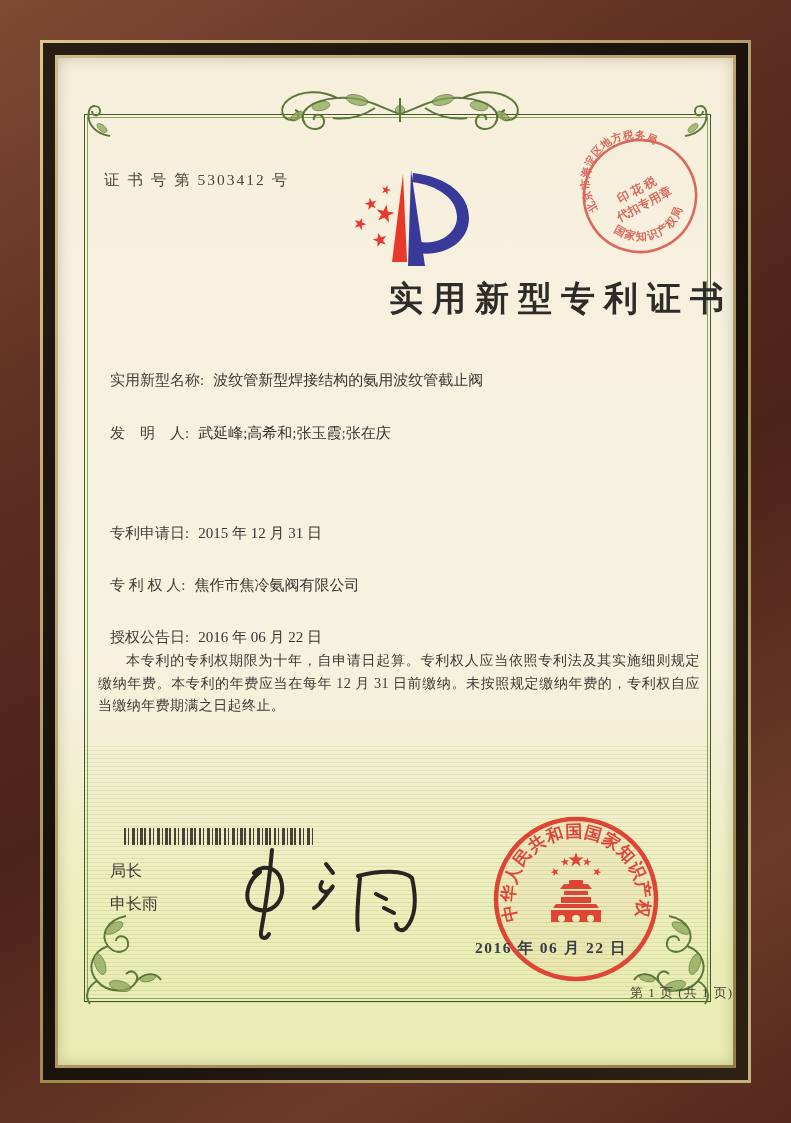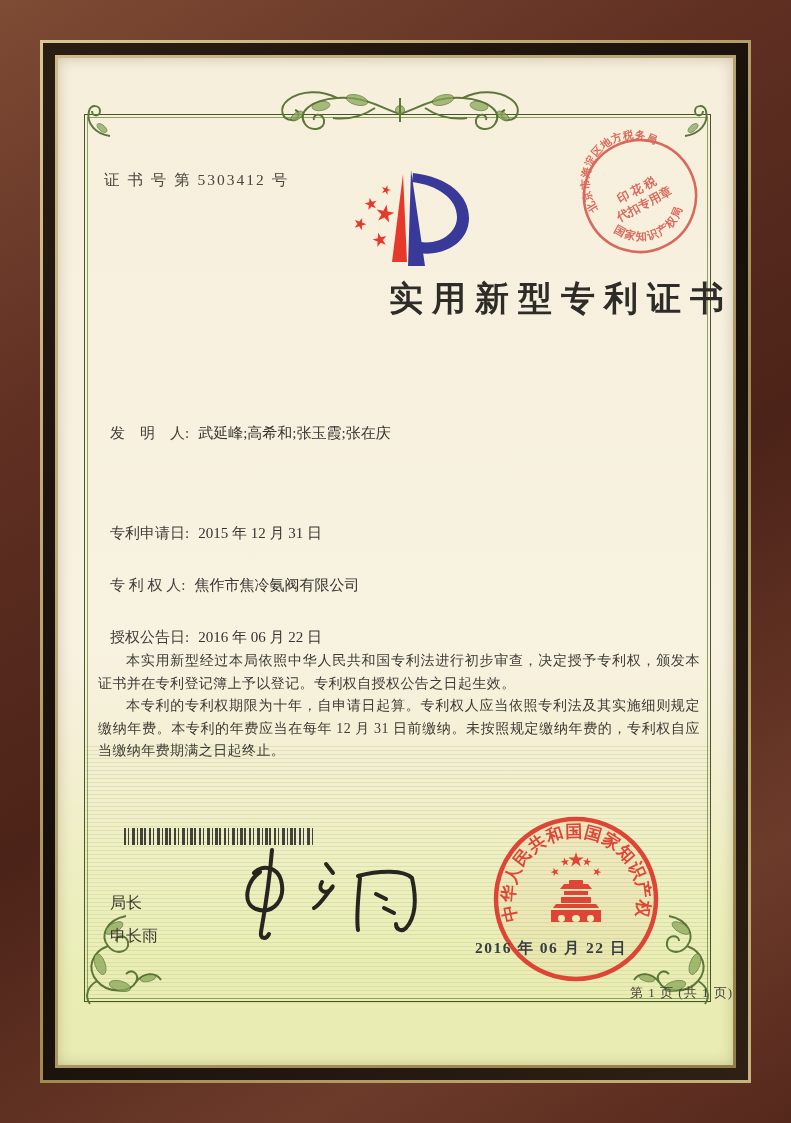--- a/index.html
+++ b/index.html
@@ -17,21 +17,21 @@
   .inner-border::before{content:"";position:absolute;inset:2px;border:1px solid #8ba25a;}
   
   .certno{position:absolute;left:46px;top:112px;font-size:15.5px;letter-spacing:2px;color:#4a463c;}
   .title{position:absolute;left:0;right:0;top:218px;text-align:right;font-size:34px;font-weight:bold;letter-spacing:9px;padding-left:9px;color:#2e2c28;}
   .field{position:absolute;left:52px;font-size:15px;color:#403e38;white-space:nowrap;}
   .field .val{margin-left:9px;color:#36342f;}
   .f0{top:313px}.f1{top:366px}.f2{top:413px}.f3{top:466px}.f4{top:518px}.f5{top:570px}
   .body-text{position:absolute;left:40px;width:602px;top:592px;font-size:14px;line-height:22.5px;color:#3c3a34;letter-spacing:.4px;}
   .body-text p{margin:0;text-indent:2em;text-align:justify;}
   .barcode{position:absolute;left:66px;top:770px;width:190px;height:17px;opacity:.82;background:repeating-linear-gradient(90deg,#1d1d1d 0 2px,transparent 2px 4px,#1d1d1d 4px 5px,transparent 5px 8px,#1d1d1d 8px 11px,transparent 11px 13px,#1d1d1d 13px 14px,transparent 14px 16px,#1d1d1d 16px 19px,transparent 19px 20px,#1d1d1d 20px 22px,transparent 22px 25px);}
-  .signer{position:absolute;left:52px;top:828px;font-size:16px;color:#3c3a32;line-height:33px;font-family:"Liberation Sans",sans-serif;}
+  .signer{position:absolute;left:52px;top:796px;font-size:16px;color:#3c3a32;line-height:33px;font-family:"Liberation Sans",sans-serif;}
   .sig-svg{position:absolute;left:168px;top:784px;}
   .seal-svg{position:absolute;left:433px;top:756px;opacity:.93;}
   .seal-date{position:absolute;left:417px;top:880px;font-size:15.5px;letter-spacing:1.5px;color:#383c42;font-weight:bold;}
   .pagefoot{position:absolute;left:0;right:0;top:926px;text-align:right;font-size:13px;color:#47443a;letter-spacing:1px;}
   .stamp-svg{position:absolute;left:502px;top:58px;transform:rotate(-28deg);opacity:.88;}
   .logo-svg{position:absolute;left:272px;top:108px;}
   .orn-top{position:absolute;left:207px;top:28px;}
   .orn-bl{position:absolute;left:6px;top:850px;}
   .orn-br{position:absolute;right:2px;top:850px;transform:scaleX(-1);}
   .orn-tl{position:absolute;left:16px;top:44px;}
@@ -124,27 +124,27 @@
       <path d="M83,7 C119,11 139,30 139,52 C139,77 113,91 88,87 L90,76 C110,79 127,67 127,51 C127,33 108,19 82,16 Z" fill="#39399a"></path>
       <use href="#star" transform="translate(56,24) scale(5) rotate(18)" fill="#e6392b"></use>
       <use href="#star" transform="translate(41,38) scale(6.5) rotate(-12)" fill="#e6392b"></use>
       <use href="#star" transform="translate(55,48) scale(9.5) rotate(10)" fill="#e6392b"></use>
       <use href="#star" transform="translate(30,58) scale(6.5) rotate(20)" fill="#e6392b"></use>
       <use href="#star" transform="translate(50,74) scale(7.5) rotate(-15)" fill="#e6392b"></use>
     </svg>
 
     <div class="title">实用新型专利证书</div>
 
+    <div class="field f0"><span>实用新型名称:</span><span class="val">波纹管新型焊接结构的氨用波纹管截止阀</span></div>
     <div class="field f1"><span>发　明　人:</span><span class="val">武延峰;高希和;张玉霞;张在庆</span></div>
     <div class="field f3"><span>专利申请日:</span><span class="val">2015 年 12 月 31 日</span></div>
     <div class="field f4"><span>专 利 权 人:</span><span class="val">焦作市焦冷氨阀有限公司</span></div>
     <div class="field f5"><span>授权公告日:</span><span class="val">2016 年 06 月 22 日</span></div>
 
     <div class="body-text">
-      <p>本实用新型经过本局依照中华人民共和国专利法进行初步审查，决定授予专利权，颁发本证书并在专利登记簿上予以登记。专利权自授权公告之日起生效。</p>
       <p>本专利的专利权期限为十年，自申请日起算。专利权人应当依照专利法及其实施细则规定缴纳年费。本专利的年费应当在每年 12 月 31 日前缴纳。未按照规定缴纳年费的，专利权自应当缴纳年费期满之日起终止。</p>
     </div>
 
     <div class="barcode"></div>
 
     <div class="signer">
       <div>局长</div>
       <div>申长雨</div>
     </div>
 

